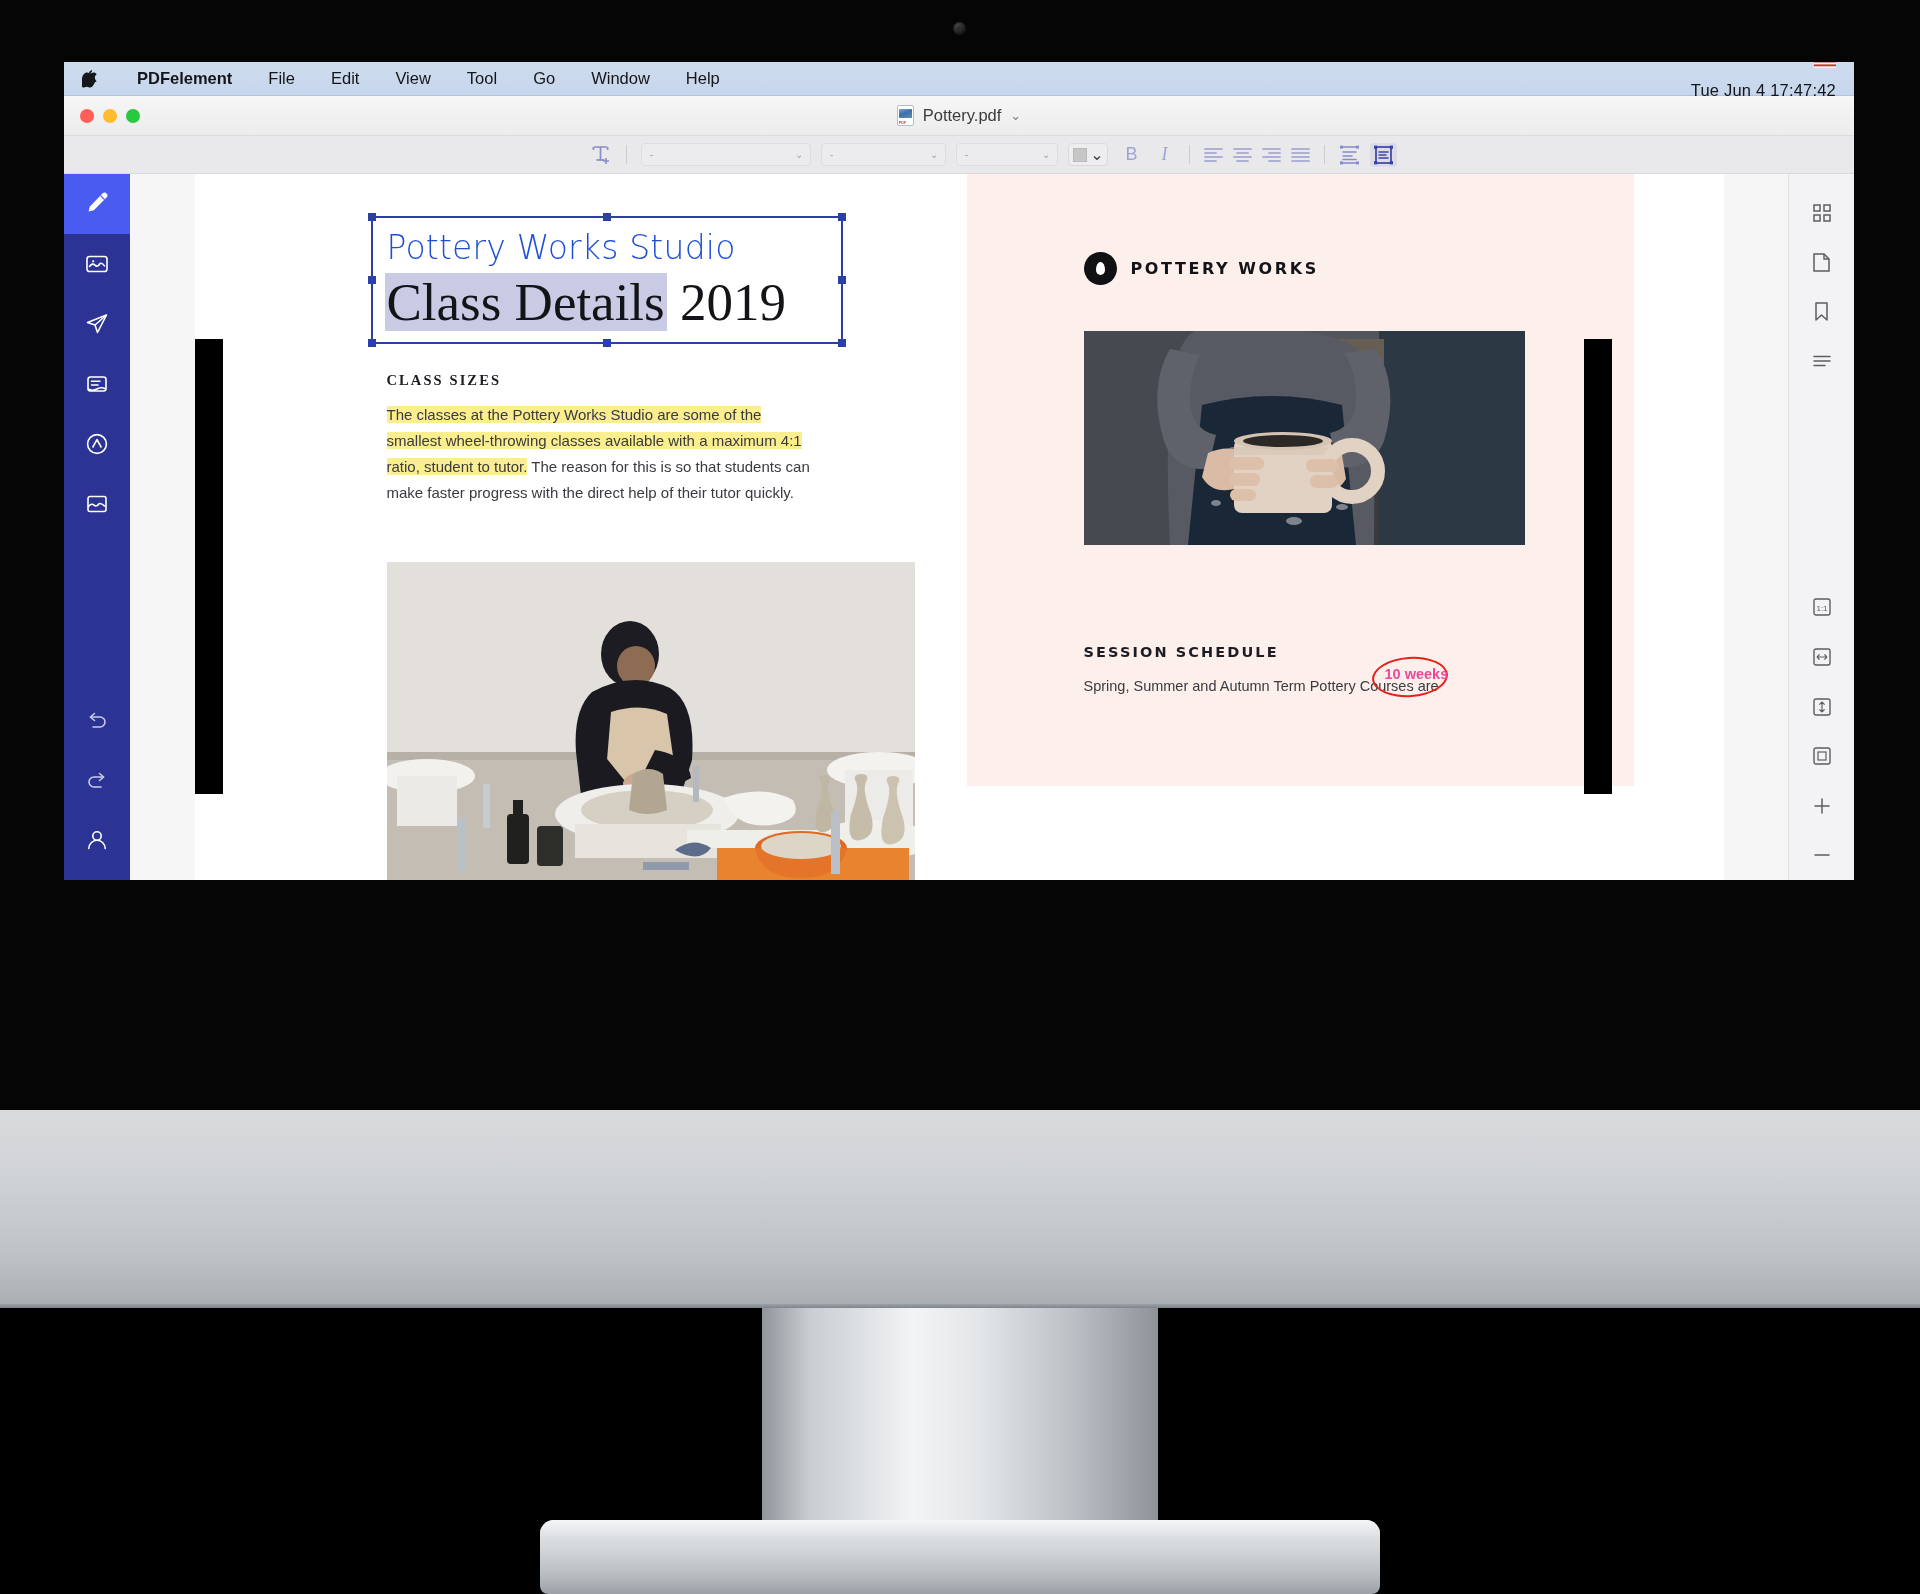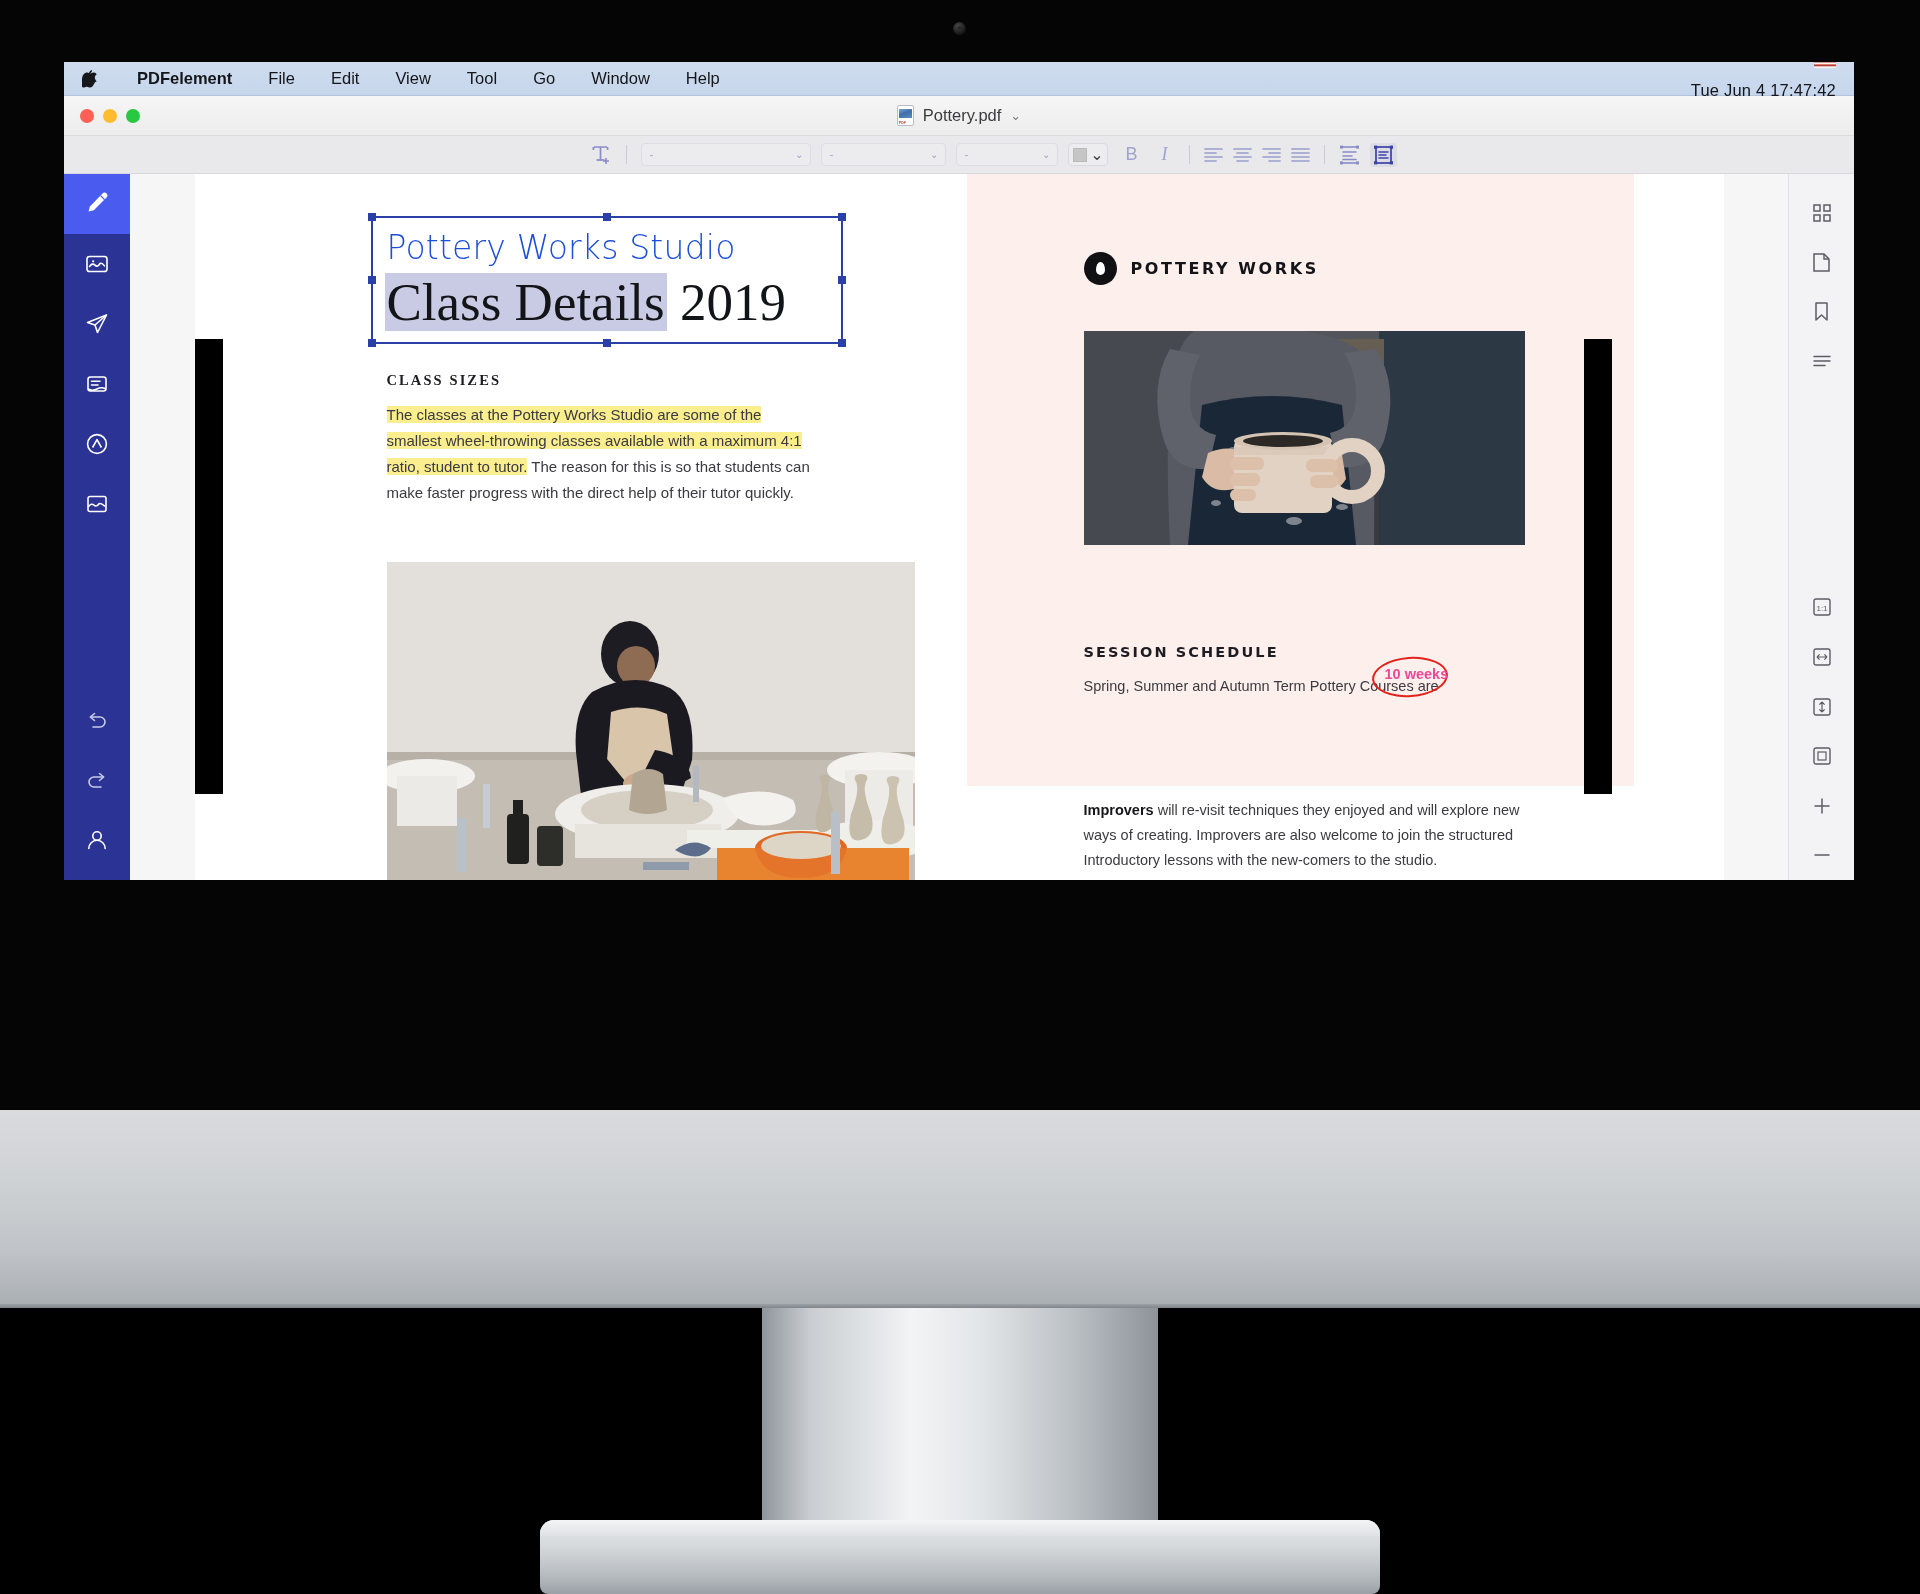--- a/index.html
+++ b/index.html
@@ -660,21 +660,20 @@
               </svg>
             </div>
 
             <div class="kicker2">SESSION SCHEDULE</div>
             <div class="rtext r1">Spring, Summer and Autumn Term Pottery Courses are</div>
 
             <div class="circle-annot"></div>
             <div class="weeks-lbl">10 weeks</div>
 
 
-            <div class="rtext r3"><b>Improvers</b><span> will re-visit techniques they enjoyed and will explore new ways of creating. Improvers are also welcome to join the structured Introductory lessons with the new-comers to the studio.</span></div>
 
             <div class="rtext r4"><b>Intermediates and Experienced</b><span> potters are welcome on all courses,</span></div>
 
           </div>
         </div>
 
         <div class="rail">
           <div class="rl-item">
             <span>
               <svg width="18" height="18" viewBox="0 0 18 18">

